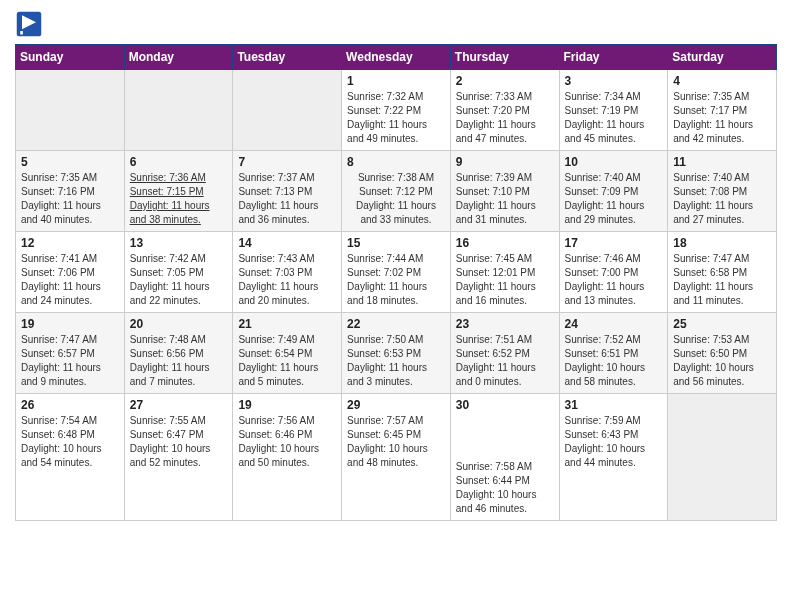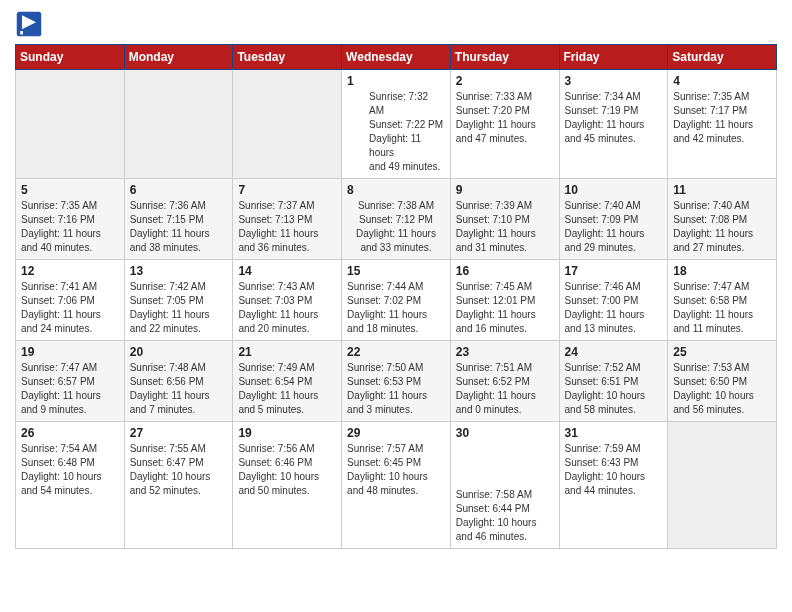--- a/index.html
+++ b/index.html
@@ -45,21 +45,21 @@
     .location {
       font-size: 14px;
       color: #444;
     }
     table {
       width: 100%;
       border-collapse: collapse;
       table-layout: fixed;
     }
     thead tr th {
-      background: #b91c1c;
+      background: #701a75;
       color: #fff;
       font-size: 12px;
       font-weight: bold;
       padding: 5px 4px;
       text-align: left;
       border: 1px solid #1a4488;
     }
     tbody tr td {
       border: 1px solid #ccc;
       vertical-align: top;
@@ -120,21 +120,21 @@
         <th>Saturday</th>
       </tr>
   </thead>
   <tbody id="calendar-body">
   <tr>
         <td class="empty-cell"></td>
         <td class="empty-cell"></td>
         <td class="empty-cell"></td>
         <td>
           <div class="day-num">1</div>
-          <div class="day-info" style="white-space: pre-line; margin-left: 22px;">Sunrise: 7:32 AM
+          <div class="day-info" style="white-space: pre-line;">Sunrise: 7:32 AM
 Sunset: 7:22 PM
 Daylight: 11 hours
 and 49 minutes.</div>
         </td>
         <td>
           <div class="day-num">2</div>
           <div class="day-info" style="white-space: pre-line;">Sunrise: 7:33 AM
 Sunset: 7:20 PM
 Daylight: 11 hours
 and 47 minutes.</div>
@@ -157,21 +157,21 @@
       <tr>
         <td>
           <div class="day-num">5</div>
           <div class="day-info" style="white-space: pre-line;">Sunrise: 7:35 AM
 Sunset: 7:16 PM
 Daylight: 11 hours
 and 40 minutes.</div>
         </td>
         <td>
           <div class="day-num">6</div>
-          <div class="day-info" style="white-space: pre-line;">Sunrise: 7:36 AM
+          <div class="day-info" style="white-space: pre-line; text-decoration: underline;">Sunrise: 7:36 AM
 Sunset: 7:15 PM
 Daylight: 11 hours
 and 38 minutes.</div>
         </td>
         <td>
           <div class="day-num">7</div>
           <div class="day-info" style="white-space: pre-line;">Sunrise: 7:37 AM
 Sunset: 7:13 PM
 Daylight: 11 hours
 and 36 minutes.</div>

